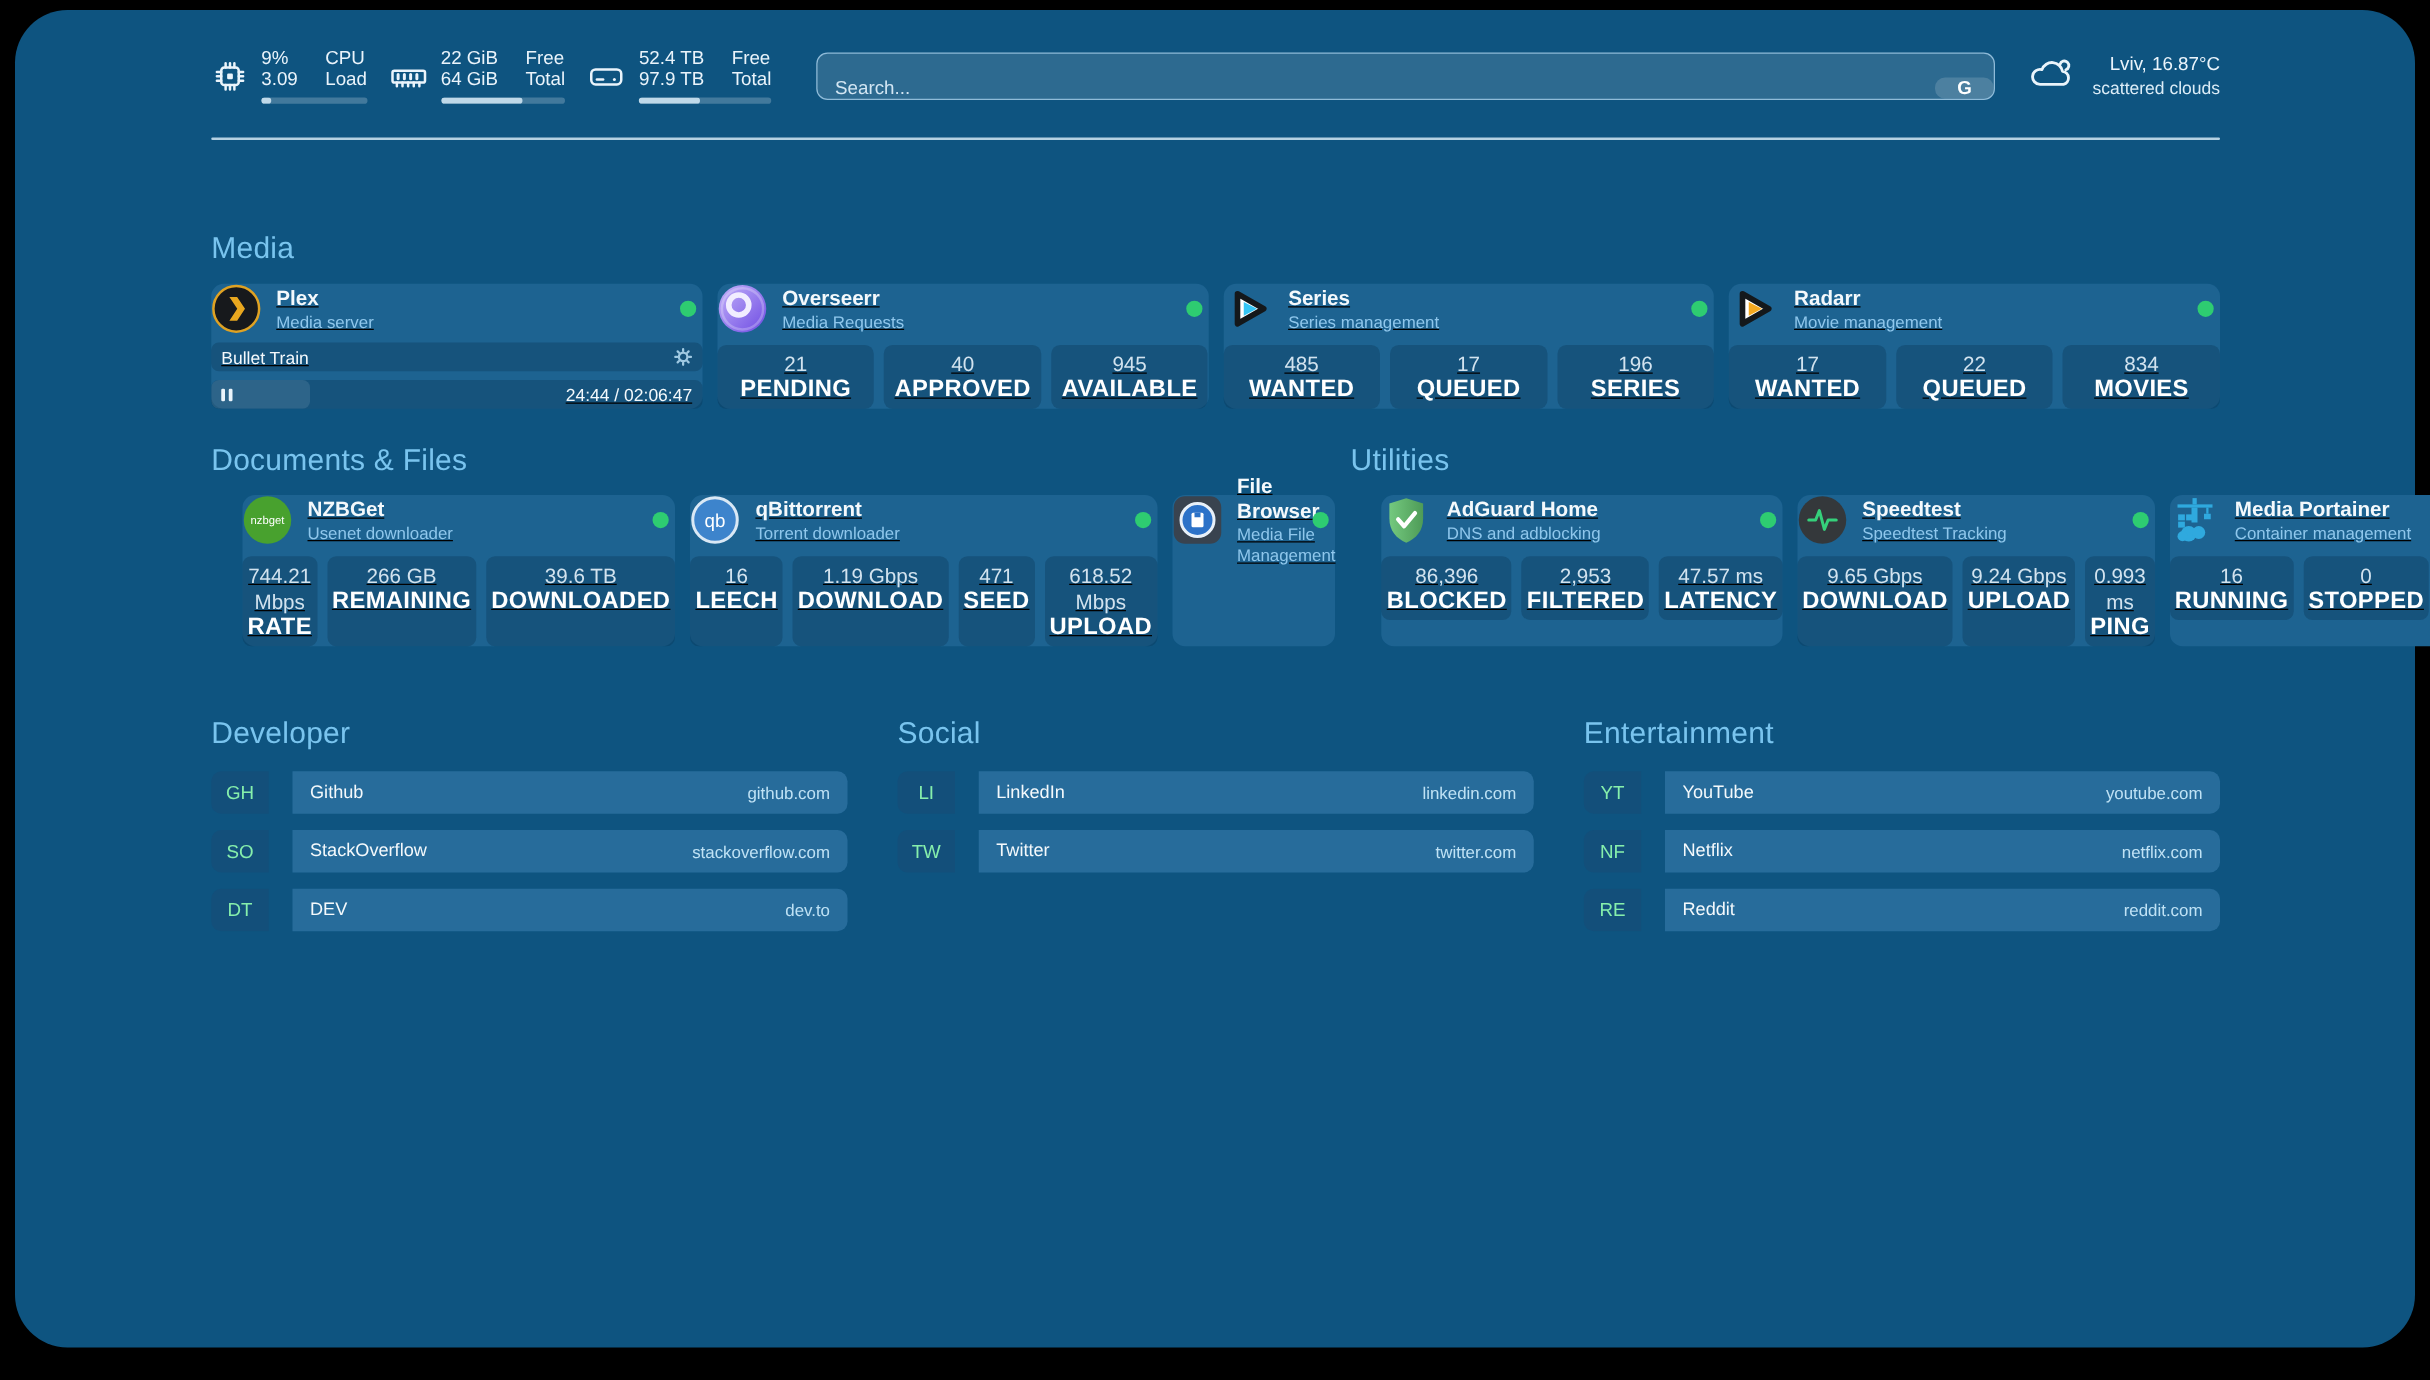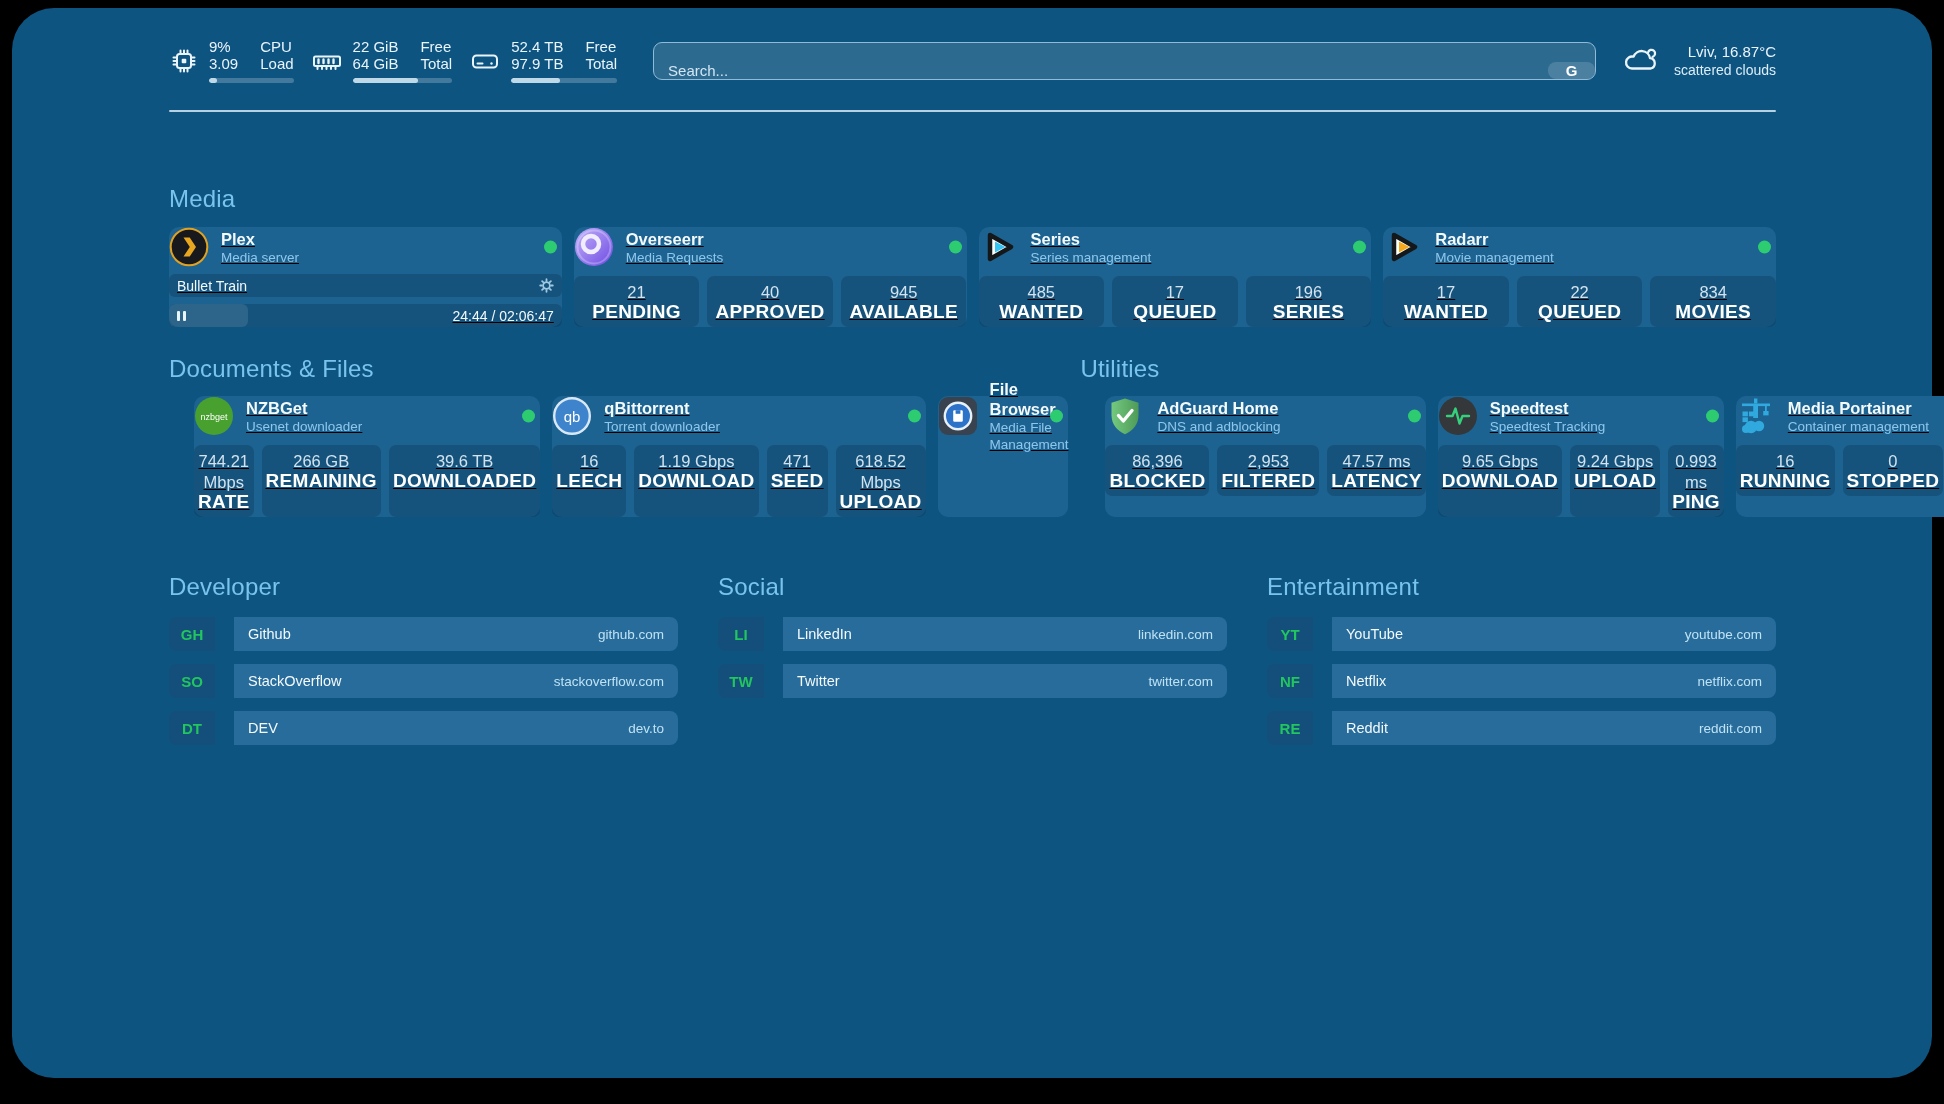--- a/index.html
+++ b/index.html
@@ -73,21 +73,21 @@
   .plex-fill{position:absolute;left:0;top:0;bottom:0;background:rgba(255,255,255,.10);border-radius:6px;}
   .plex-time{margin-left:auto;font-size:14px;color:#F4F9FC;position:relative;}
   .pause{display:flex;gap:3px;margin-right:8px;position:relative;cursor:pointer;}
   .pause span{display:block;width:3px;height:10px;background:#EAF4FB;border-radius:1px;}
   .gear{position:relative;cursor:pointer;display:flex;}
 
   
   .bottom-grid{display:grid;grid-template-columns:repeat(3,1fr);gap:40px;margin-top:56px;}
   .link-row{display:flex;height:34px;margin-bottom:13px;cursor:pointer;}
   .link-abbr{width:46px;flex:none;background:#134F7A;border-radius:8px 0 0 8px;
-    display:flex;align-items:center;justify-content:center;color:#22c55e;font-size:15px;font-weight:700;}
+    display:flex;align-items:center;justify-content:center;color:#86efac;font-size:15px;font-weight:400;}
   .link-body{flex:1;background:#276C9B;border-radius:0 8px 8px 0;display:flex;
     align-items:center;padding:0 14px;justify-content:space-between;margin-left:19px;}
   .link-name{font-size:14.5px;color:#F4F9FC;}
   .link-url{font-size:13.5px;color:#BFE2F5;}
 </style>
 </head>
 <body>
 
 <div class="panel">
   <div class="content">

